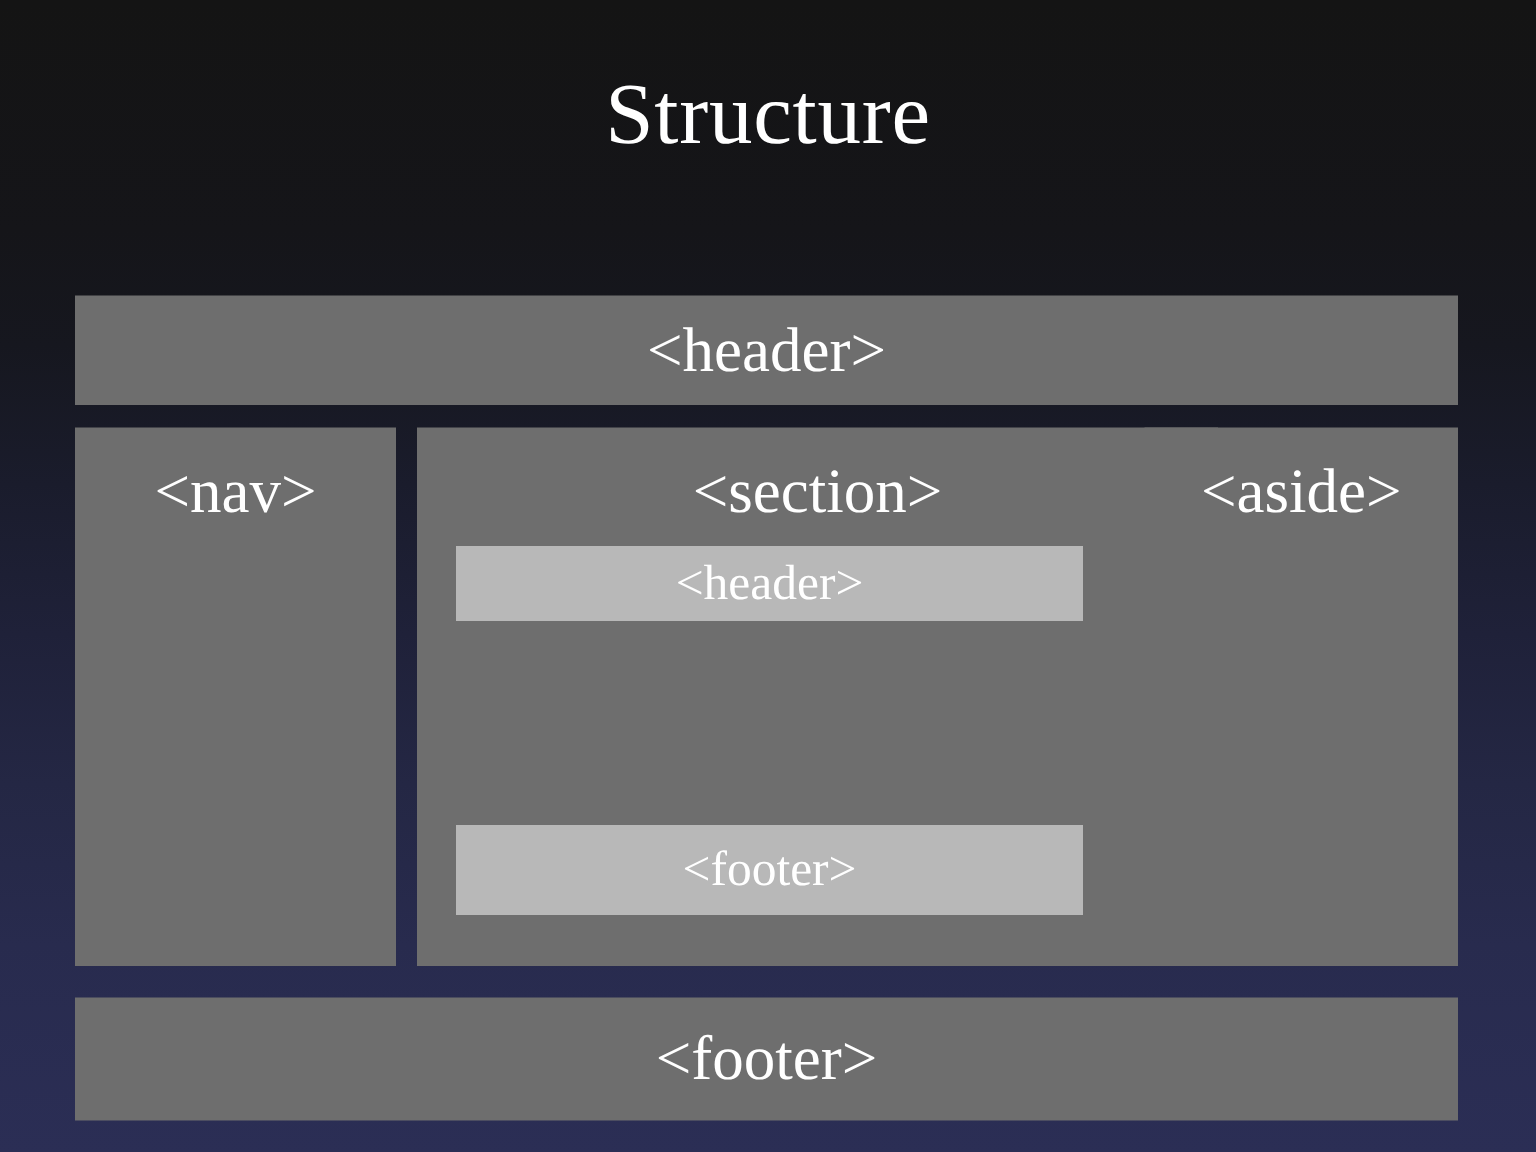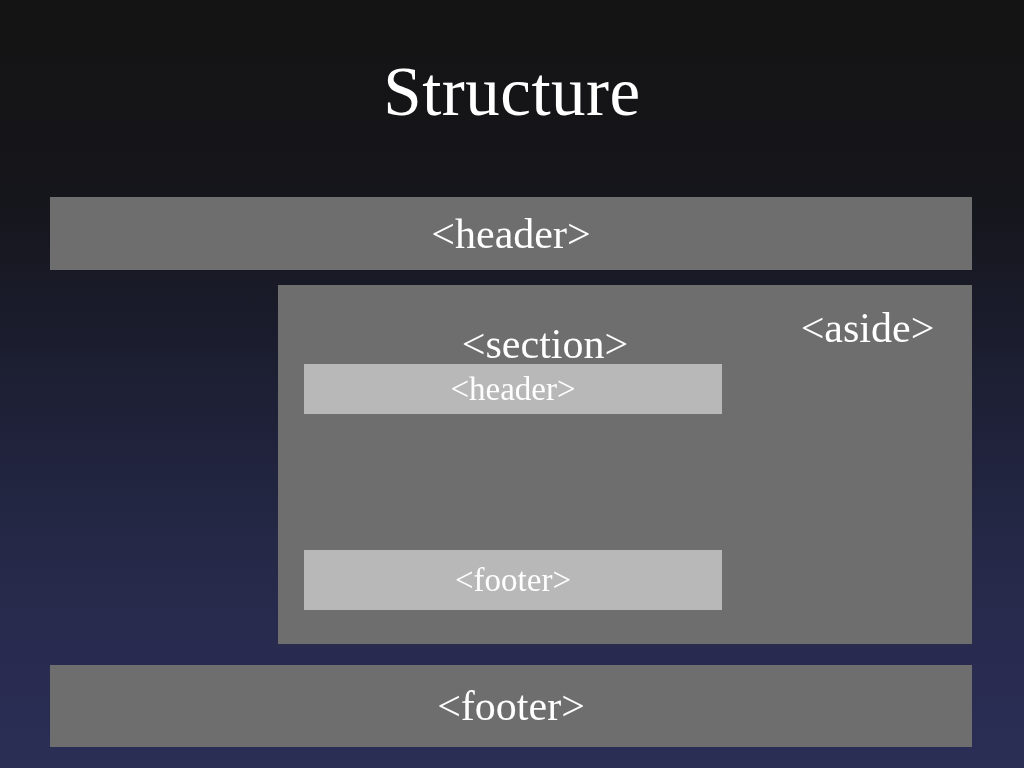--- a/index.html
+++ b/index.html
@@ -28,25 +28,25 @@
                 #242744 68%,
                 #282b4e 82%,
                 #2b2e55 100%);
     overflow: hidden;
   }
 
   
   .slide-title {
     position: absolute;
     left: 0;
-    top: 52px;
+    top: 36px;
     width: 1024px;
     text-align: center;
     color: #ffffff;
-    font-size: 69px;
+    font-size: 58px;
     line-height: 80px;
     font-weight: normal;
     letter-spacing: 0.5px;
     white-space: nowrap;
   }
 
   
   .box {
     position: absolute;
     background: #6e6e6e;
@@ -80,21 +80,21 @@
     width: 214px;
     height: 359px;
     padding-top: 18px;
   }
 
   #box-section {
     left: 278px;
     top: 253px;
     width: 534px;
     height: 359px;
-    padding-top: 34px;
+    padding-top: 18px;
   }
 
   #box-aside {
     left: 763px;
     top: 253px;
     width: 209px;
     height: 359px;
     padding-top: 18px;
   }
 
@@ -156,20 +156,23 @@
 <body>
 
 <div class="slide">
 
   <div class="slide-title">Structure</div>
 
   <div class="box" id="box-header">
     <span class="box-label">&lt;header&gt;</span>
   </div>
 
+  <div class="box" id="box-nav">
+    <span class="box-label">&lt;nav&gt;</span>
+  </div>
 
   <div class="box" id="box-section">
     <span class="box-label">&lt;section&gt;</span>
 
     <div class="inner-box" id="inner-header">
       <span class="inner-label">&lt;header&gt;</span>
     </div>
 
 
     <div class="inner-box" id="inner-footer">

